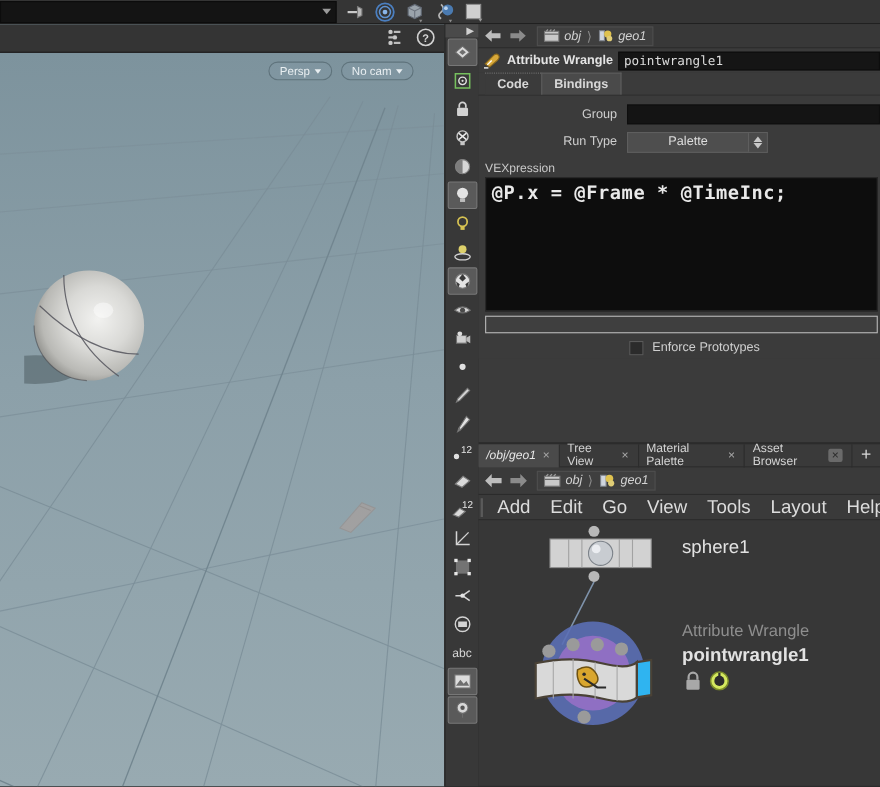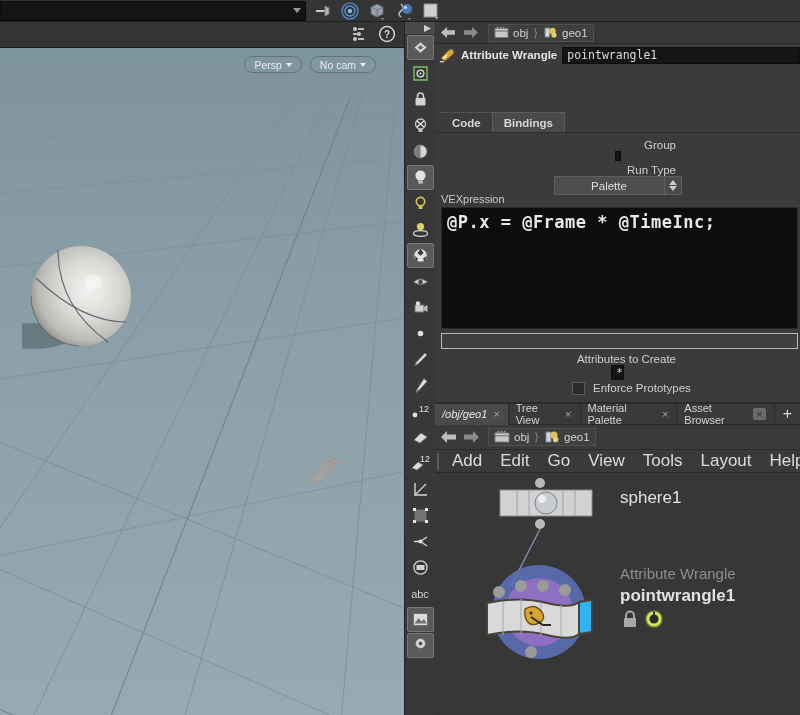--- a/index.html
+++ b/index.html
@@ -90,48 +90,48 @@
   .parm-nav {
     height: 22px; background: #383838; border-bottom:1px solid #2a2a2a;
     display: flex; align-items: center; gap: 3px; padding-left: 3px;
   }
   .arrow-btn { width: 20px; height: 18px; display:flex; align-items:center; justify-content:center;}
   .crumb {
     height: 18px; background: #3f3f3f; border: 1px solid #4e4e4e;
     display: flex; align-items: center; margin-left: 4px;
   }
   .crumb-item { display: flex; align-items: center; gap: 4px; padding: 0 5px; }
-  .crumb-item span { color: #d2d2d2; font-size: 11.5px; }
+  .crumb-item span { color: #d2d2d2; font-size: 11.5px; font-style: italic; }
   .crumb-sep { color: #8a8a8a; font-size: 12px; }
 
   .parm-title {
     height: 22px; background: #3b3b3b;
     display: flex; align-items: center; gap: 5px; padding-left: 4px;
   }
   .parm-title .lbl { color: #e4e4e4; font-size: 11.5px; font-weight: bold; }
   .parm-name {
     height: 17px; flex: 1; margin-right: 0px; background: #151515;
     border: 1px solid #0d0d0d; color: #dcdcdc; font-size: 11.5px;
     display: flex; align-items: center; padding-left: 4px;
     font-family: "DejaVu Sans Mono", monospace;
   }
   .tabrow {
     height: 21px; background: #3b3b3b; display: flex; align-items: flex-end;
-    padding-left: 6px; border-bottom: 1px solid #2d2d2d; margin-top: 46px;
+    padding-left: 6px; border-bottom: 1px solid #2d2d2d;
   }
   .ptab {
     height: 20px; padding: 0 11px; display:flex; align-items:center;
     color: #d8d8d8; font-size: 11.5px; font-weight: bold;
     background: #3b3b3b;
   }
   .ptab.active { background: #4a4a4a; border: 1px solid #5d5d5d; border-bottom: none;}
   .ptab.dotted { border-top: 1px dotted #6b6b6b; }
 
   .parm-body { padding-top: 6px; background: #3b3b3b; }
-  .prow { display: flex; align-items: center; height: 22px; margin-bottom: 3px; flex-direction: column; }
+  .prow { display: flex; align-items: center; height: 22px; margin-bottom: 3px; }
   .plabel { width: 135px; text-align: right; padding-right: 9px;
             color: #cfcfcf; font-size: 11.5px; }
   .pfield {
     flex: 1; height: 18px; background: #141414; border: 1px solid #0e0e0e;
     color: #d9d9d9; font-size: 11px; display:flex; align-items:center;
     padding-left: 4px; font-family: "DejaVu Sans Mono", monospace;
   }
   .pmenu {
     width: 128px; height: 19px; background: #4e4e4e; border: 1px solid #5e5e5e;
     display: flex; align-items: center; justify-content: space-between;
@@ -564,24 +564,20 @@
           </span>
         </div>
       </div>
 
       <div class="vexlabel">VEXpression</div>
       <div class="vexbox">
         <div class="vexcode">@P.x = @Frame * @TimeInc;</div>
       </div>
       <div class="vexfoot"></div>
 
-      <div class="prow" style="margin-top:4px">
-        <div class="plabel">Attributes to Create</div>
-        <div class="pfield">*</div>
-      </div>
 
       <div class="chkrow">
         <div class="chkbox"></div>
         <div class="chklabel">Enforce Prototypes</div>
       </div>
     </div>
   </div>
 
   <div class="net">
 

